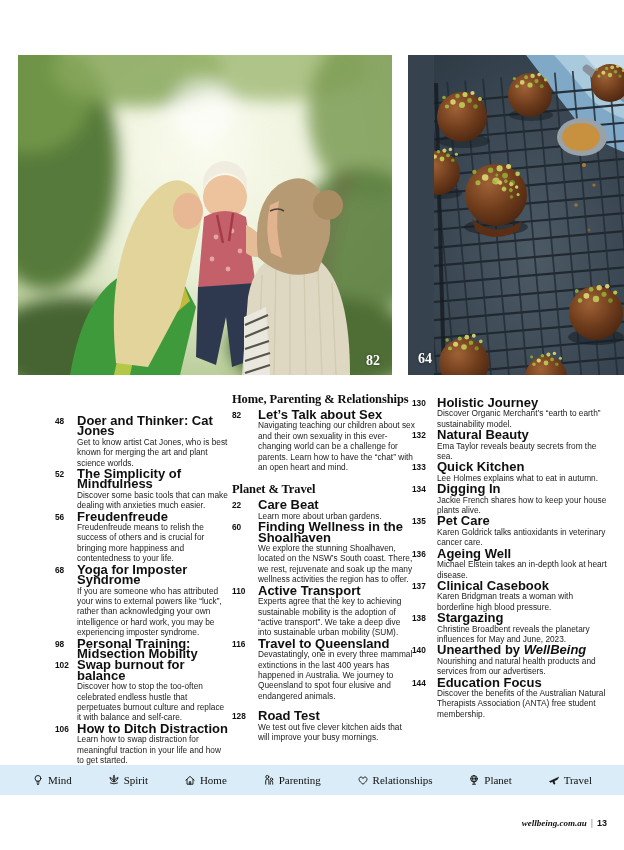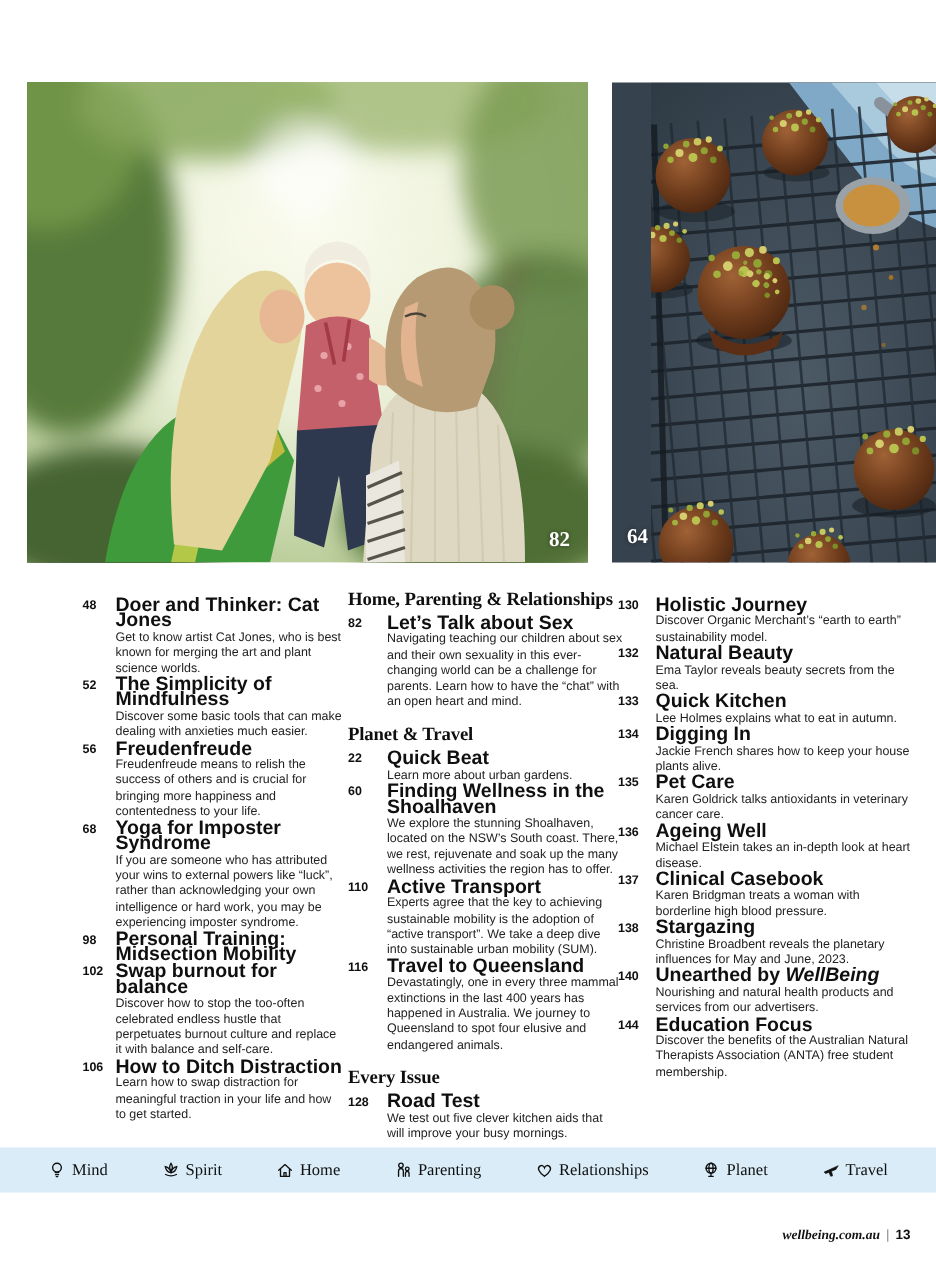--- a/index.html
+++ b/index.html
@@ -12,21 +12,21 @@
   #photo-right{left:408px;width:199px;height:320px;background:#36424d;padding-left:26px;}
   .photo svg{display:block;}
   .photo-label{
     position:absolute;color:#fff;font-family:"Liberation Serif", serif;
     font-weight:bold;font-size:14px;text-shadow:0 0 3px rgba(0,0,0,.45);
   }
   #photo-left .photo-label{right:12px;bottom:6px;}
   #photo-right .photo-label{left:10px;bottom:8px;}
 
   .toc-col{position:absolute;}
-  #toc-col-1{left:55px;top:398px;width:175px;}
+  #toc-col-1{left:55px;top:416px;width:175px;}
   #toc-col-2{left:232px;top:392px;width:183px;}
   #toc-col-3{left:412px;top:398px;width:196px;}
 
   .sec{margin-bottom:10px;}
   .sec-header{
     font-family:"Liberation Serif", serif;font-weight:700;font-size:12.5px;
     letter-spacing:-.1px;color:#0f0f0f;margin:0 0 3px 0;
   }
   .entry{display:flex;margin-bottom:1px;}
   .num{flex:0 0 22px;font-weight:700;font-size:8.3px;line-height:10.4px;color:#0f0f0f;}
@@ -257,21 +257,21 @@
           <div class="title">Let’s Talk about Sex</div>
           <div class="desc">Navigating teaching our children about sex and their own sexuality in this ever-changing world can be a challenge for parents. Learn how to have the “chat” with an open heart and mind.</div>
         </div>
       </div>
     </div>
     <div class="sec">
       <div class="sec-header">Planet &amp; Travel</div>
       <div class="entry">
         <span class="num">22</span>
         <div class="entry-body">
-          <div class="title">Quick Beat</div>
+          <div class="title">Care Beat</div>
           <div class="desc">Learn more about urban gardens.</div>
         </div>
       </div>
       <div class="entry">
         <span class="num">60</span>
         <div class="entry-body">
           <div class="title">Finding Wellness in the Shoalhaven</div>
           <div class="desc">We explore the stunning Shoalhaven, located on the NSW’s South coast. There, we rest, rejuvenate and soak up the many wellness activities the region has to offer.</div>
         </div>
       </div>
@@ -284,21 +284,20 @@
       </div>
       <div class="entry">
         <span class="num">116</span>
         <div class="entry-body">
           <div class="title">Travel to Queensland</div>
           <div class="desc">Devastatingly, one in every three mammal extinctions in the last 400 years has happened in Australia. We journey to Queensland to spot four elusive and endangered animals.</div>
         </div>
       </div>
     </div>
     <div class="sec">
-      <div class="sec-header">Every Issue</div>
       <div class="entry">
         <span class="num">128</span>
         <div class="entry-body">
           <div class="title">Road Test</div>
           <div class="desc">We test out five clever kitchen aids that will improve your busy mornings.</div>
         </div>
       </div>
     </div>
   </div>
 <div class="toc-col" id="toc-col-3">

